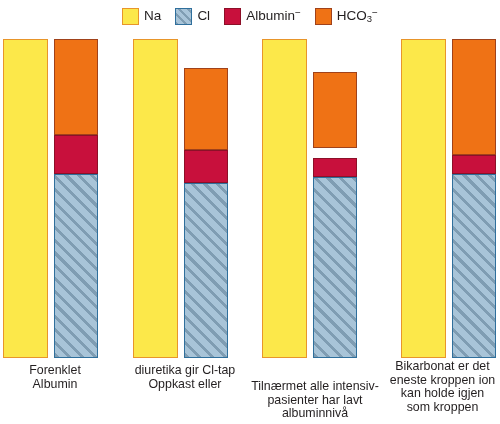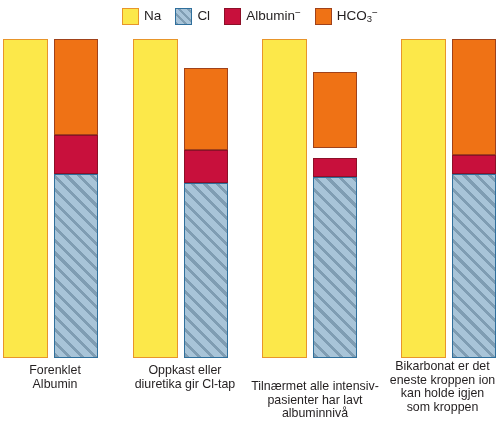--- a/index.html
+++ b/index.html
@@ -125,22 +125,22 @@
       <div class="seg seg-alb" style="top:36.5%;height:5.8%;"></div>
       <div class="seg seg-cl" style="top:42.3%;bottom:0;"></div>
     </div>
   </div>
 
   <div class="caption" style="left:0px;top:332px;width:110px;">
       <div>Forenklet</div>
       <div>Albumin</div>
     </div>
   <div class="caption" style="left:125px;top:332px;width:120px;">
+      <div>diuretika gir Cl-tap</div>
       <div>Oppkast eller</div>
-      <div>diuretika gir Cl-tap</div>
     </div>
   <div class="caption" style="left:250px;top:332px;width:130px;margin-top:16px;">
       <div>Tilnærmet alle intensiv-</div>
       <div>pasienter har lavt</div>
       <div>albuminnivå</div>
     </div>
   <div class="caption" style="left:385px;top:328px;width:115px;">
       <div>Bikarbonat er det</div>
       <div>eneste kroppen ion</div>
       <div>kan holde igjen</div>

